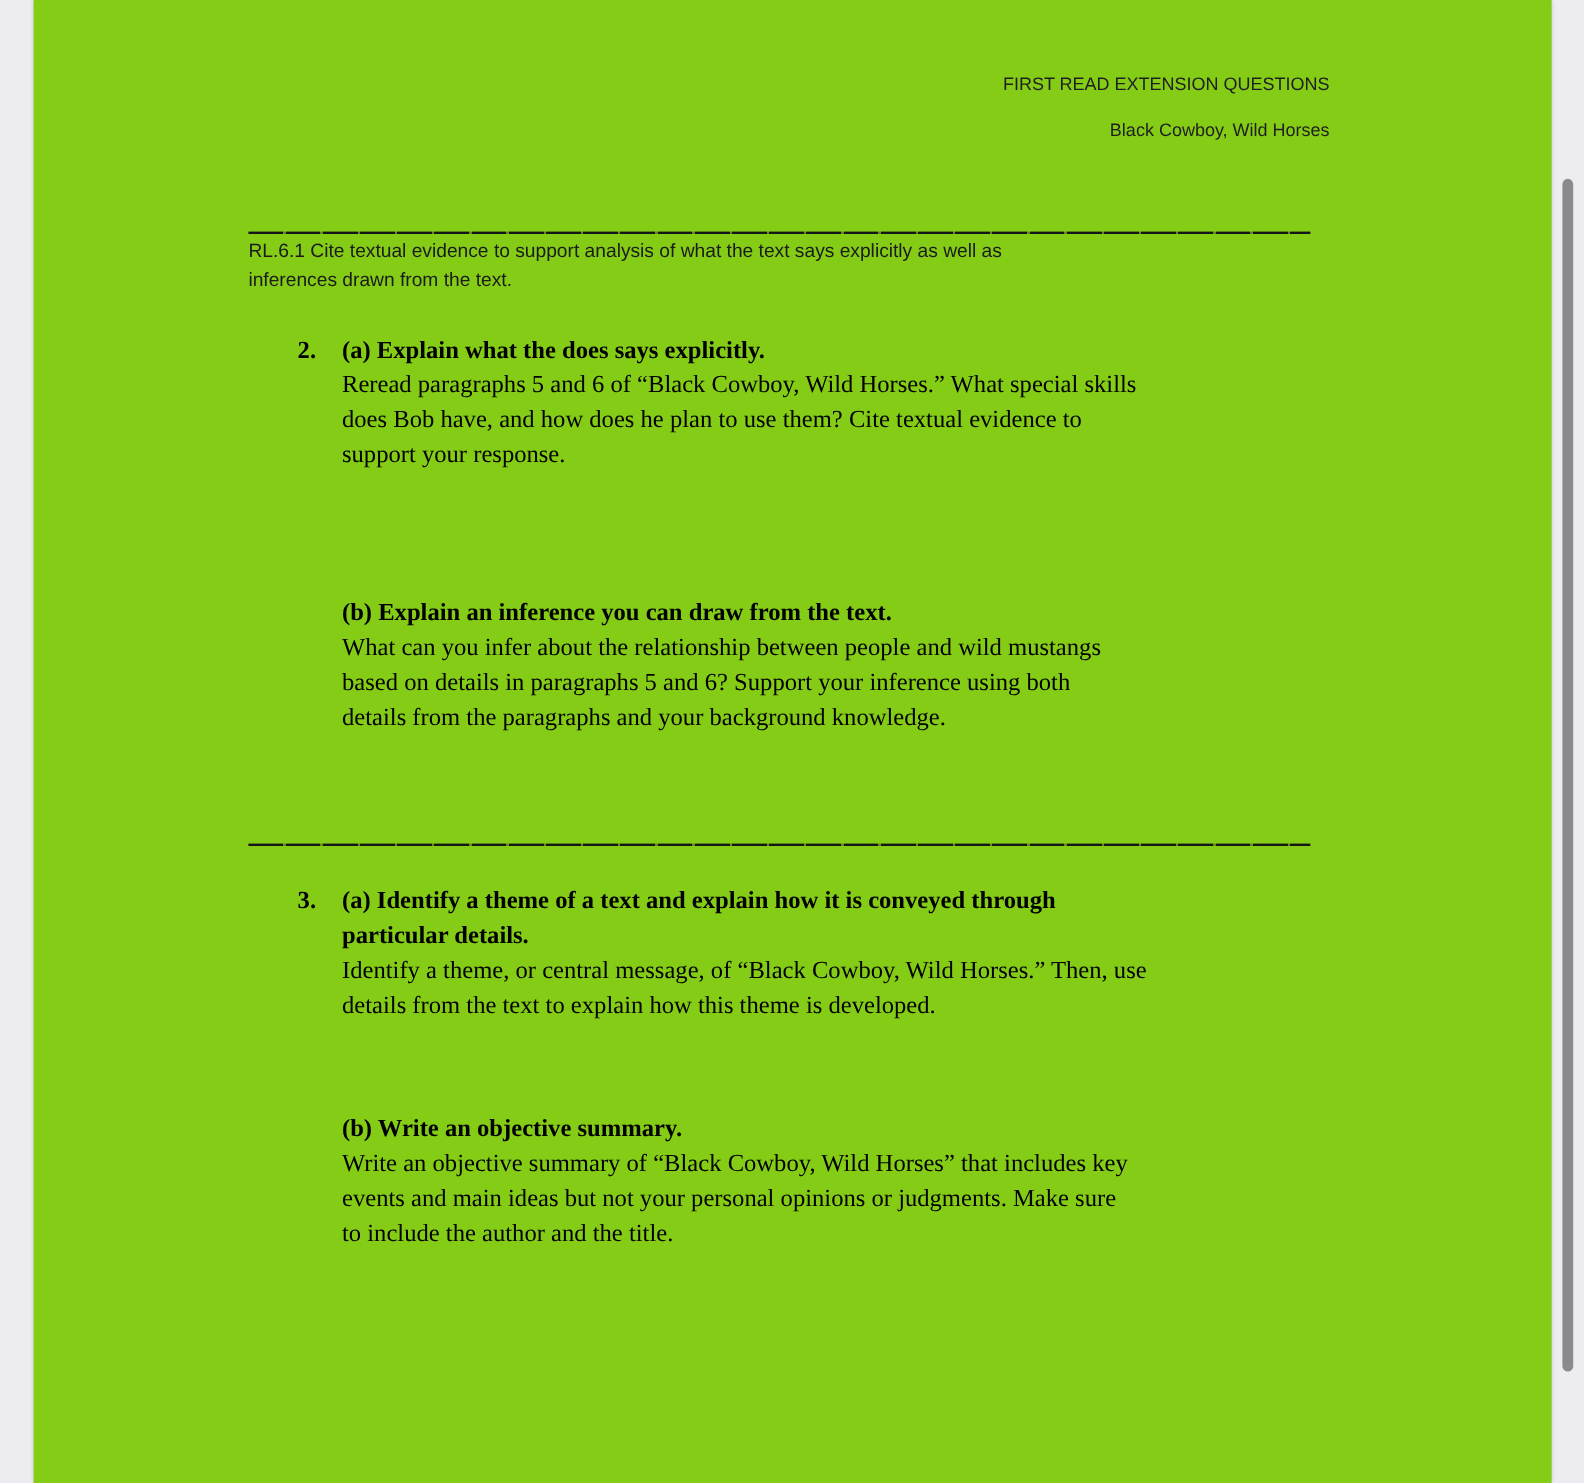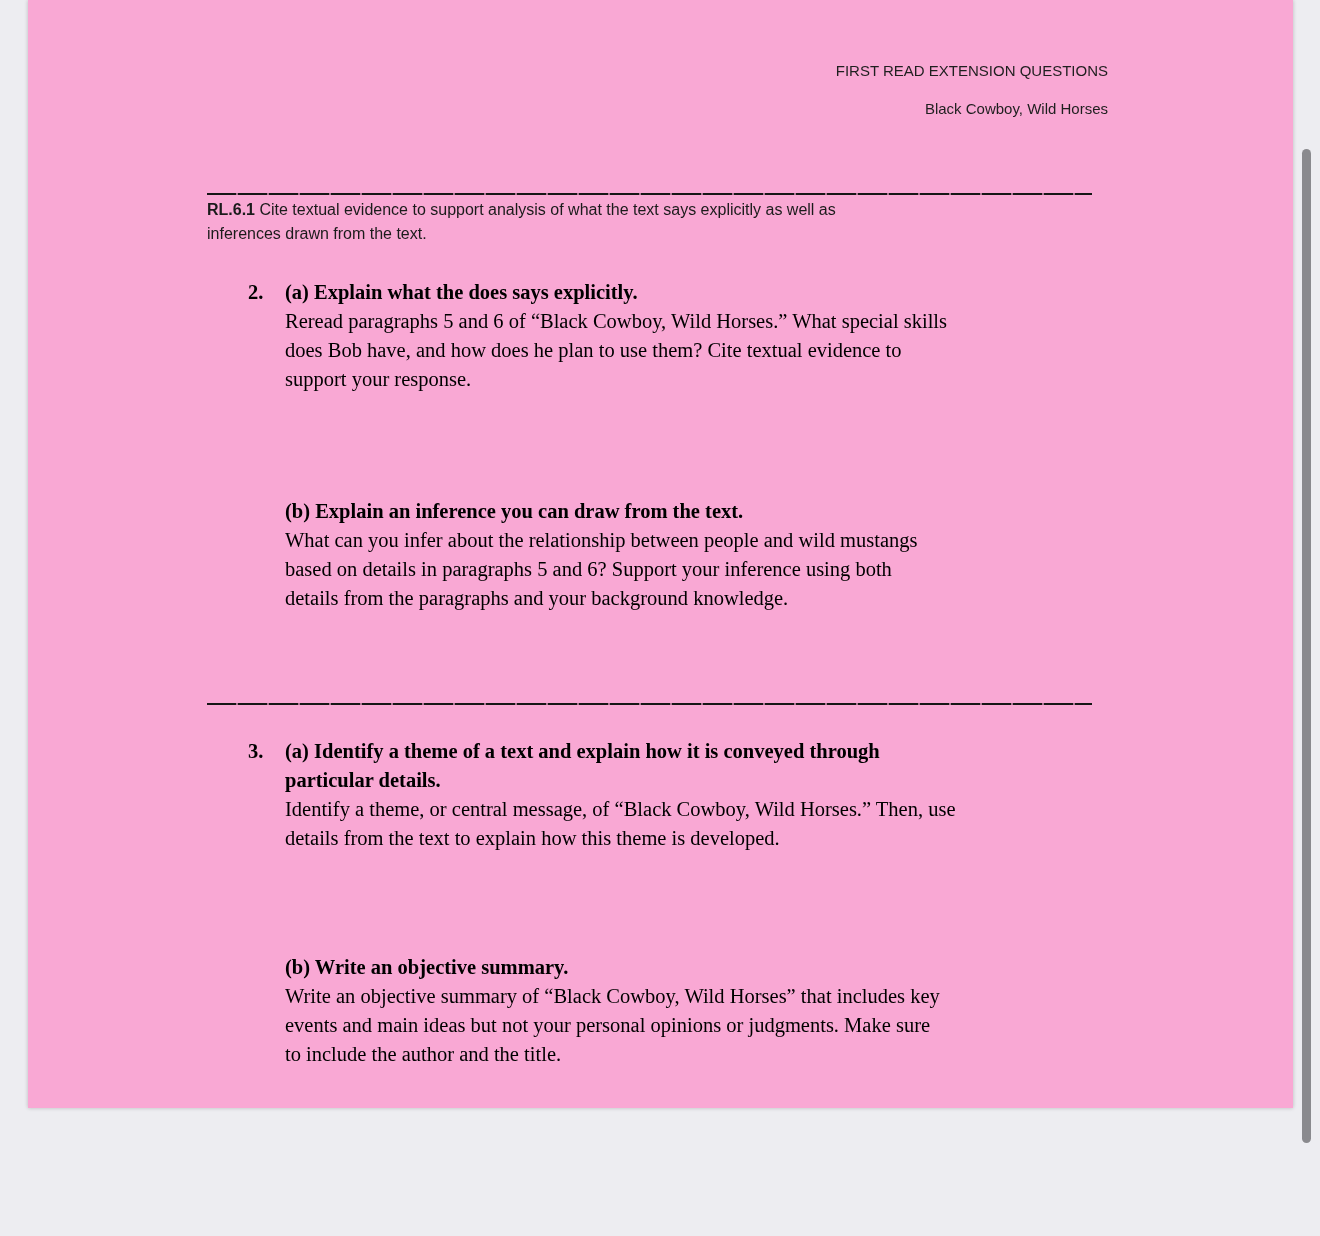--- a/index.html
+++ b/index.html
@@ -7,22 +7,22 @@
     width: 1320px; height: 1236px;
     overflow: hidden;
     background: #ededf1;
     font-family: "Liberation Sans", sans-serif;
   }
   .viewport { position: relative; width: 1320px; height: 1236px; }
 
   .page {
     position: absolute;
     left: 28px; top: 0;
-    width: 1265px; height: 1108px;
-    background: #f9a8d4;
+    width: 1265px; height: 1236px;
+    background: #84cc16;
     box-shadow: 0 0 4px rgba(0,0,0,0.22);
   }
 
   .doc-header {
     padding-top: 42px;
     padding-right: 185px;
     text-align: right;
     font-size: 15px;
     line-height: 19px;
     color: #1f1f1f;
@@ -42,21 +42,21 @@
 
   .standard {
     margin-top: 3px;
     margin-left: 179px;
     width: 900px;
     font-size: 16px;
     line-height: 24px;
     color: #1b1b1b;
     white-space: pre-line;
   }
-  .standard .code { font-weight: bold; }
+  .standard .code { font-weight: normal; }
 
   .question-part {
     display: flex;
     font-family: "Liberation Serif", serif;
     font-size: 20.5px;
     line-height: 29px;
     color: #000000;
   }
   .qnum {
     margin-left: 220px;
@@ -64,21 +64,21 @@
     font-weight: bold;
     flex: 0 0 37px;
   }
   .qtext { width: 820px; }
   .qheading { font-weight: bold; white-space: pre-line; }
   .qbody { white-space: pre-line; }
 
   .part-2a { margin-top: 32px; }
   .part-2b { margin-top: 103px; }
   .part-3a { margin-top: 32px; }
-  .part-3b { margin-top: 100px; align-items: center; }
+  .part-3b { margin-top: 74px; align-items: center; }
 
   .scrollbar-thumb {
     position: absolute;
     left: 1302px; top: 149px;
     width: 9px; height: 994px;
     background: #8a8a8e;
     border-radius: 5px;
   }
 </style>
 </head>

